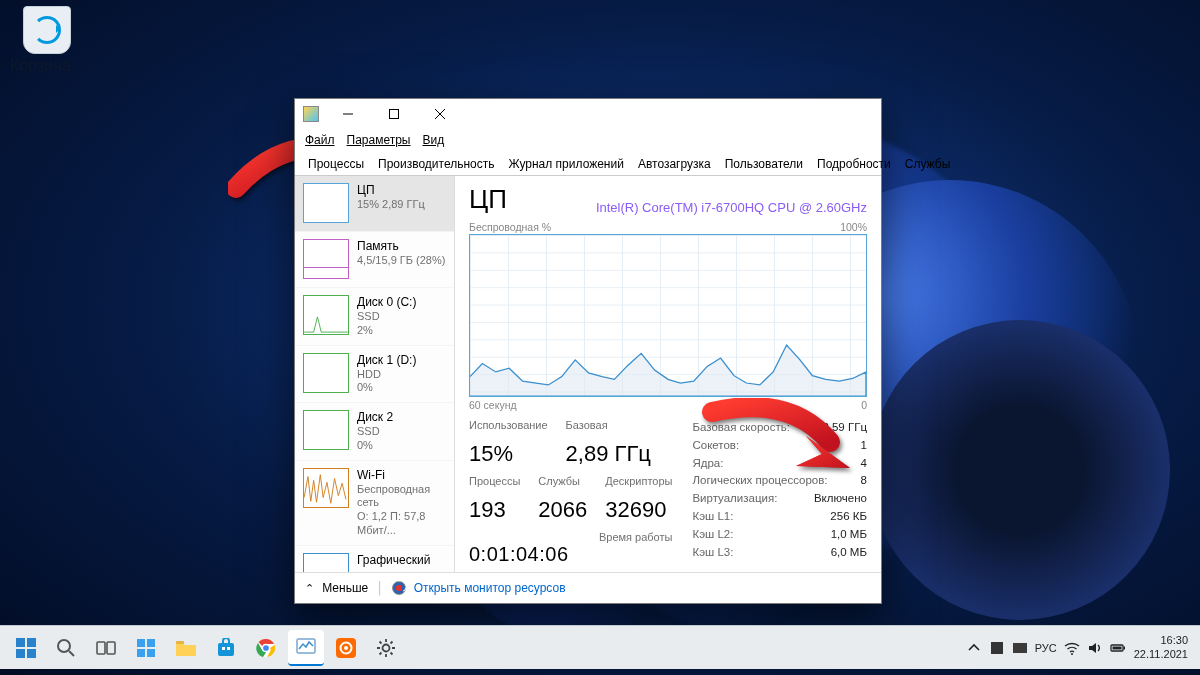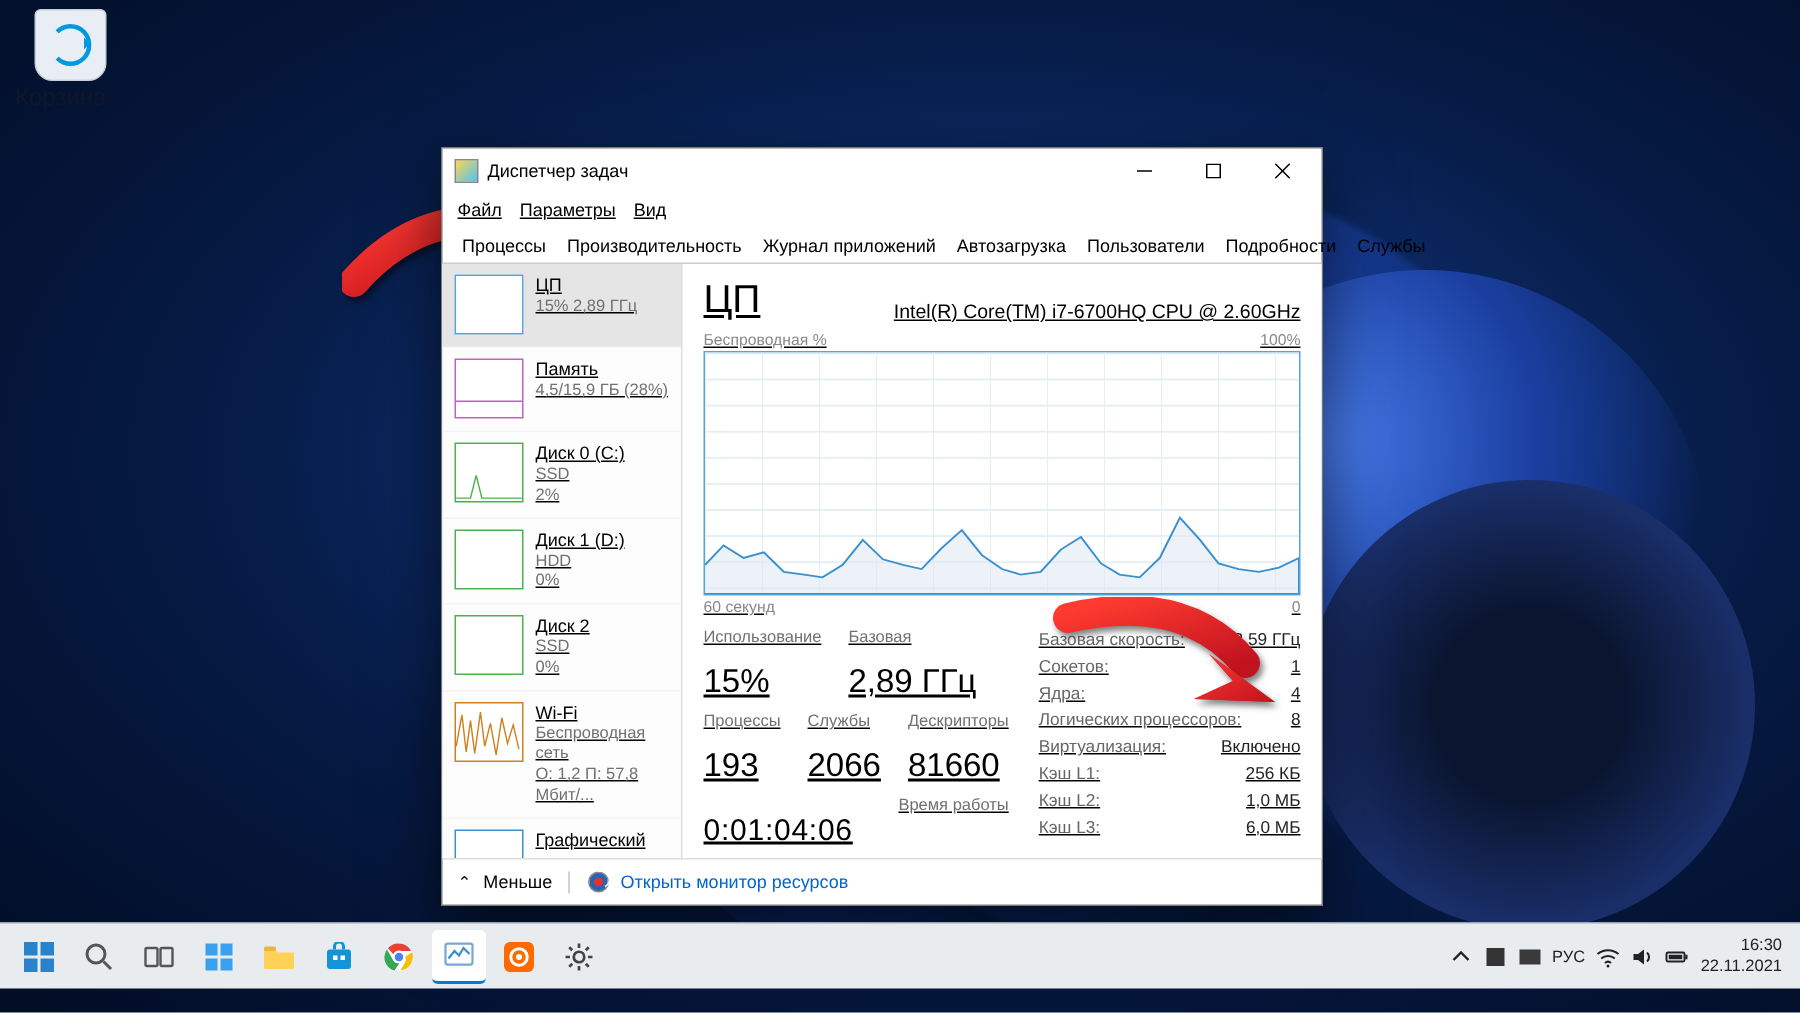--- a/index.html
+++ b/index.html
@@ -26,40 +26,40 @@
   .titlebar .title { flex:1; }
   .winbtn { width:46px; height:30px; display:flex; align-items:center; justify-content:center; }
   .winbtn svg { width:10px; height:10px; }
 
   .menubar { display:flex; gap:12px; padding:4px 10px 6px; font-size:12px; }
   .menubar span { cursor:default;text-decoration:underline; }
 
   .tabbar { display:flex; padding:0 6px; border-bottom:1px solid #ccc; font-size:12px; }
   .tab { padding:4px 7px; cursor:default; white-space:nowrap; }
 
-  .body { flex:1; display:flex; overflow:hidden; background:#fff;text-decoration:underline; }
+  .body { flex:1; display:flex; overflow:hidden; background:#fff; }
 
   
   .sidebar { width:160px; border-right:1px solid #ddd; overflow-y:hidden; background:#fdfdfd; position:relative; }
   .srow { display:flex; align-items:flex-start; gap:8px; padding:7px 8px; border-bottom:1px solid #f4f4f4; min-height:56px; }
   .srow.selected { background:#e5e5e5; }
   .thumb { width:46px; height:40px; border:1px solid #56a5d8; background:#fff; position:relative; flex:none; overflow:hidden; }
   .thumb.mem { border-color:#c060c0; }
   .thumb.disk0, .thumb.disk1, .thumb.disk2 { border-color:#4caf50; }
   .thumb.wifi { border-color:#d18020; }
   .thumb.gpu { border-color:#3a8fcf; }
   .sinfo { line-height:1.25; font-size:11.5px; }
   .sinfo .name { font-size:12px; }
   .sinfo .sub, .sinfo .sub2 { color:#707070; font-size:11px; }
 
   
   .main { flex:1; padding:8px 14px 6px; display:flex; flex-direction:column; overflow:hidden; }
   .mainhead { display:flex; justify-content:space-between; align-items:flex-end; }
   .mainhead h1 { font-size:26px; font-weight:400; }
-  .mainhead .sub { font-size:13px; color:#000000; }
+  .mainhead .sub { font-size:13px; color:#8b5cf6; }
   .graph-label { display:flex; justify-content:space-between; font-size:10.5px; color:#888; margin-top:6px; }
   .graph { height:174px; border:1px solid #56a5d8; background:#fff; position:relative; margin-top:1px; }
   .graph-grid { position:absolute; inset:0;
     background-image:
       linear-gradient(#e6eef5 1px, transparent 1px),
       linear-gradient(90deg, #e6eef5 1px, transparent 1px);
     background-size: 38px 17.4px; }
   .graph svg { position:absolute; inset:0; width:100%; height:100%; }
   .axis-label { display:flex; justify-content:space-between; font-size:10.5px; color:#888; margin-top:2px; }
 
@@ -81,21 +81,21 @@
      radial-gradient(circle, #d33 35%, transparent 36%),
      conic-gradient(#2a64b0 0 360deg);
      border-radius:50%; border:1px solid #888; position:relative; }
   .perf-icon::after { content:""; position:absolute; left:2px; top:-2px; width:10px; height:10px; border:1.8px solid #fff; border-radius:50%; border-left-color:transparent; border-bottom-color:transparent; transform:rotate(20deg); }
 
   
   .arrow { position:absolute; pointer-events:none; }
   .arrow svg { filter: drop-shadow(2px 3px 2px rgba(0,0,0,.5)); }
 
   
-  .taskbar { position:absolute; left:0; bottom:16px; width:100%; height:44px; background:#e8ecef; border-top:1px solid #c3c9cf; display:flex; align-items:center; padding:0 8px; }
+  .taskbar { position:absolute; left:0; bottom:6px; width:100%; height:44px; background:#e8ecef; border-top:1px solid #c3c9cf; display:flex; align-items:center; padding:0 8px; }
   .taskbar .apps { display:flex; gap:4px; }
   .tb-icon { width:36px; height:36px; display:flex; align-items:center; justify-content:center; border-radius:4px; }
   .tb-icon.active { background:#fff; border-bottom:2px solid #0078d4; }
   .tray { margin-left:auto; display:flex; align-items:center; gap:8px; padding-right:4px; font-size:11px; color:#222; }
   .tray-icons { display:flex; gap:7px; align-items:center; }
   .tray-clock { text-align:right; line-height:1.2; }
   .ico { width:16px; height:16px; display:inline-block; }
 
   
   .thumb.wifi svg, .thumb.disk0 svg { position:absolute; inset:0; width:100%; height:100%; }
@@ -123,21 +123,20 @@
         </linearGradient>
       </defs>
     <path d="M8,58 Q50,10 110,18" fill="none" stroke="url(#rg)" stroke-width="20" stroke-linecap="round"></path>
     <path d="M98,0 L152,20 L100,46 L116,22 Z" fill="url(#rg)"></path>
   </svg>
 </div>
 
 <div class="window">
   <div class="titlebar">
     <div class="appicon"></div>
-    <div class="title">Диспетчер задач</div>
     <div class="winbtn">
         <svg viewBox="0 0 10 10">
           <path d="M0 5h10" stroke="#000" stroke-width="1"></path>
         </svg>
       </div>
     <div class="winbtn">
         <svg viewBox="0 0 10 10">
           <rect x="0.5" y="0.5" width="9" height="9" fill="none" stroke="#000"></rect>
         </svg>
       </div>
@@ -266,21 +265,21 @@
             <div class="stat small">
                 <div class="lbl">Процессы</div>
                 <div class="val">193</div>
               </div>
             <div class="stat small">
                 <div class="lbl">Службы</div>
                 <div class="val">2066</div>
               </div>
             <div class="stat small">
                 <div class="lbl">Дескрипторы</div>
-                <div class="val">81660</div>
+                <div class="val">32690</div>
               </div>
           </div>
           <div class="uptime-lbl">Время работы</div>
           <div class="uptime-val">0:01:04:06</div>
         </div>
         <div class="statcol2">
           <div class="kv">
               <span>Базовая скорость:</span>
               <span class="v">2,59 ГГц</span>
             </div>

